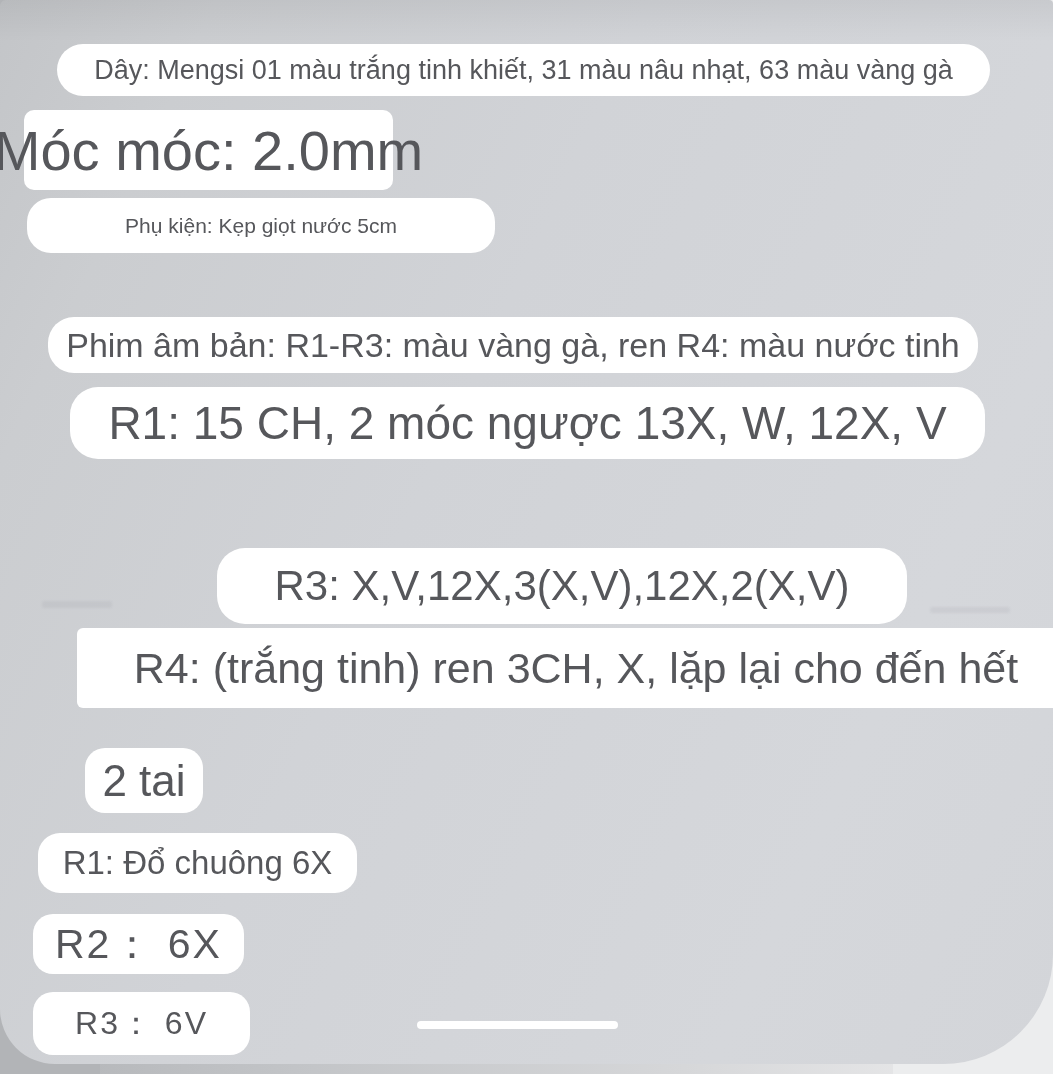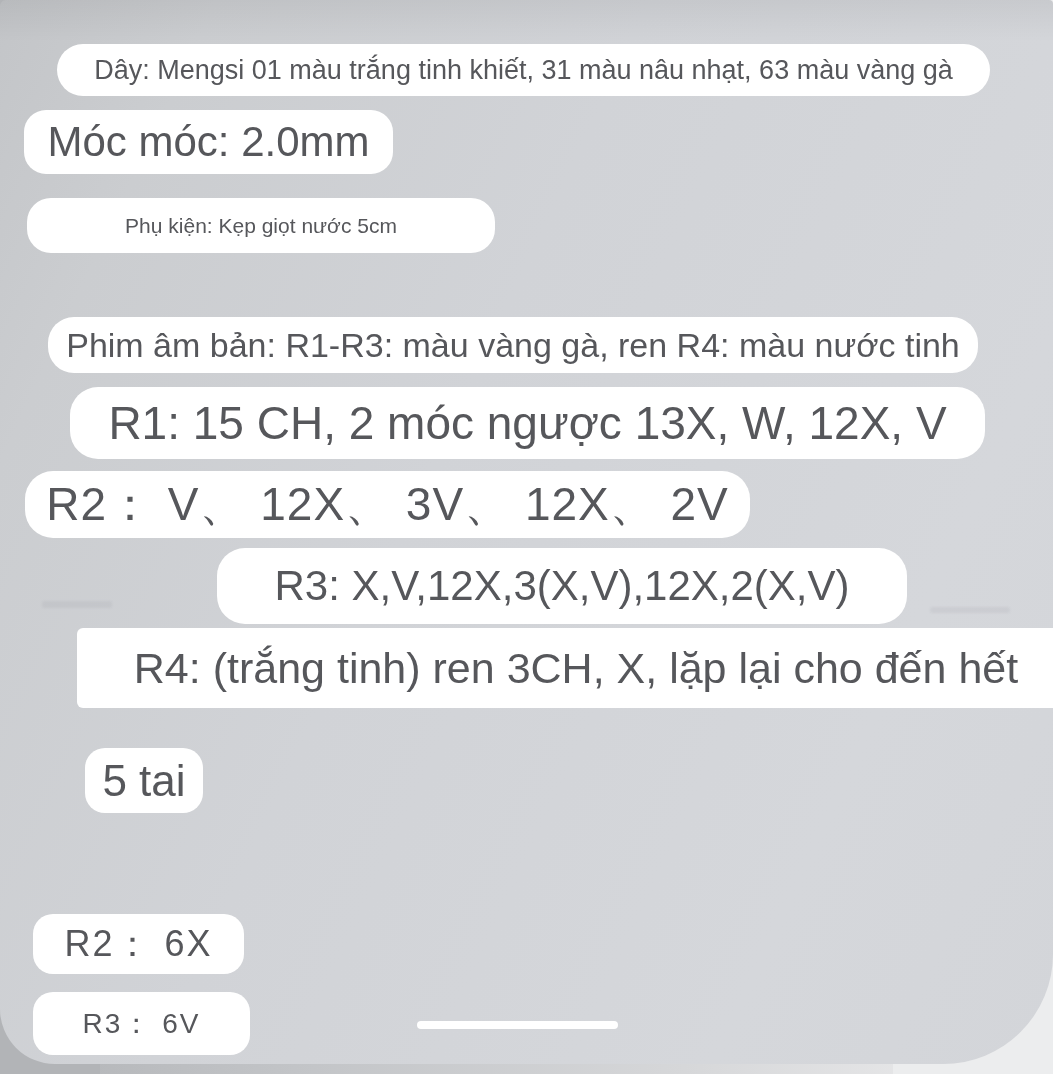--- a/index.html
+++ b/index.html
@@ -53,31 +53,31 @@
     box-sizing:border-box;
     padding:13px 14px;
   }
   .dash {
     position:absolute; z-index:3;
     background:#ffffff;
     border-radius:5px;
   }
   
   .p-yarn      { left:57px;  top:44px;  width:933px; height:52px; border-radius:26px; font-size:27px; }
-  .p-hook      { left:24px;  top:110px; width:369px; height:64px; border-radius:22px; font-size:42px; }
+  .p-hook      { left:24px;  top:110px; width:369px; height:80px; border-radius:10px; font-size:56px; }
   .p-acc       { left:27px;  top:198px; width:468px; height:55px; border-radius:24px; font-size:21px; }
   .p-note      { left:48px;  top:317px; width:930px; height:56px; border-radius:26px; font-size:34px; }
   .p-r1        { left:70px;  top:387px; width:915px; height:72px; border-radius:28px; font-size:46px; }
   .p-r2        { left:25px;  top:471px; width:725px; height:67px; border-radius:28px; font-size:46px; letter-spacing:1px; }
   .p-r3        { left:217px; top:548px; width:690px; height:76px; border-radius:28px; font-size:42px; }
   .p-r4        { left:35px;  top:628px; width:998px; height:80px; border-radius:6px; font-size:43px;margin-left:42px; }
   .p-ears      { left:85px;  top:748px; width:118px; height:65px; border-radius:20px; font-size:44px; }
   .p-ear-r1    { left:38px;  top:833px; width:319px; height:60px; border-radius:22px; font-size:33px; }
-  .p-ear-r2    { left:33px;  top:914px; width:211px; height:60px; border-radius:20px; font-size:36px; letter-spacing:2px; }
-  .p-ear-r3    { left:33px;  top:992px; width:217px; height:63px; border-radius:20px; font-size:28px; letter-spacing:2px; }
+  .p-ear-r2    { left:33px;  top:914px; width:211px; height:60px; border-radius:20px; font-size:41px; letter-spacing:2px; }
+  .p-ear-r3    { left:33px;  top:992px; width:217px; height:63px; border-radius:20px; font-size:32px; letter-spacing:2px; }
   .p-dash      { left:417px; top:1021px; width:201px; height:8px; }
   .a-1 { left:42px;  top:601px; width:70px;  height:7px; }
   .a-2 { left:930px; top:607px; width:80px;  height:6px; }
 </style>
 </head>
 <body>
 
 <div class="canvas">
 
   <div class="corner-br"></div>
@@ -90,28 +90,28 @@
   <div class="pill p-yarn">Dây: Mengsi 01 màu trắng tinh khiết, 31 màu nâu nhạt, 63 màu vàng gà</div>
 
   <div class="pill p-hook">Móc móc: 2.0mm</div>
 
   <div class="pill p-acc">Phụ kiện: Kẹp giọt nước 5cm</div>
 
   <div class="pill p-note">Phim âm bản: R1-R3: màu vàng gà, ren R4: màu nước tinh</div>
 
   <div class="pill p-r1">R1: 15 CH, 2 móc ngược 13X, W, 12X, V</div>
 
-  <div class="pill p-r2">R2： V、 12X、 3V、 12X、 2V</div>
 
   <div class="pill p-r3">R3: X,V,12X,3(X,V),12X,2(X,V)</div>
 
   <div class="pill p-r4">R4: (trắng tinh) ren 3CH, X, lặp lại cho đến hết</div>
 
-  <div class="pill p-ears">5 tai</div>
+  <div class="pill p-ears">2 tai</div>
 
+  <div class="pill p-ear-r1">R1: Đổ chuông 6X</div>
 
   <div class="pill p-ear-r2">R2： 6X</div>
 
   <div class="pill p-ear-r3">R3： 6V</div>
 
   <div class="dash p-dash"></div>
 
 </div>
 
 </body></html>

